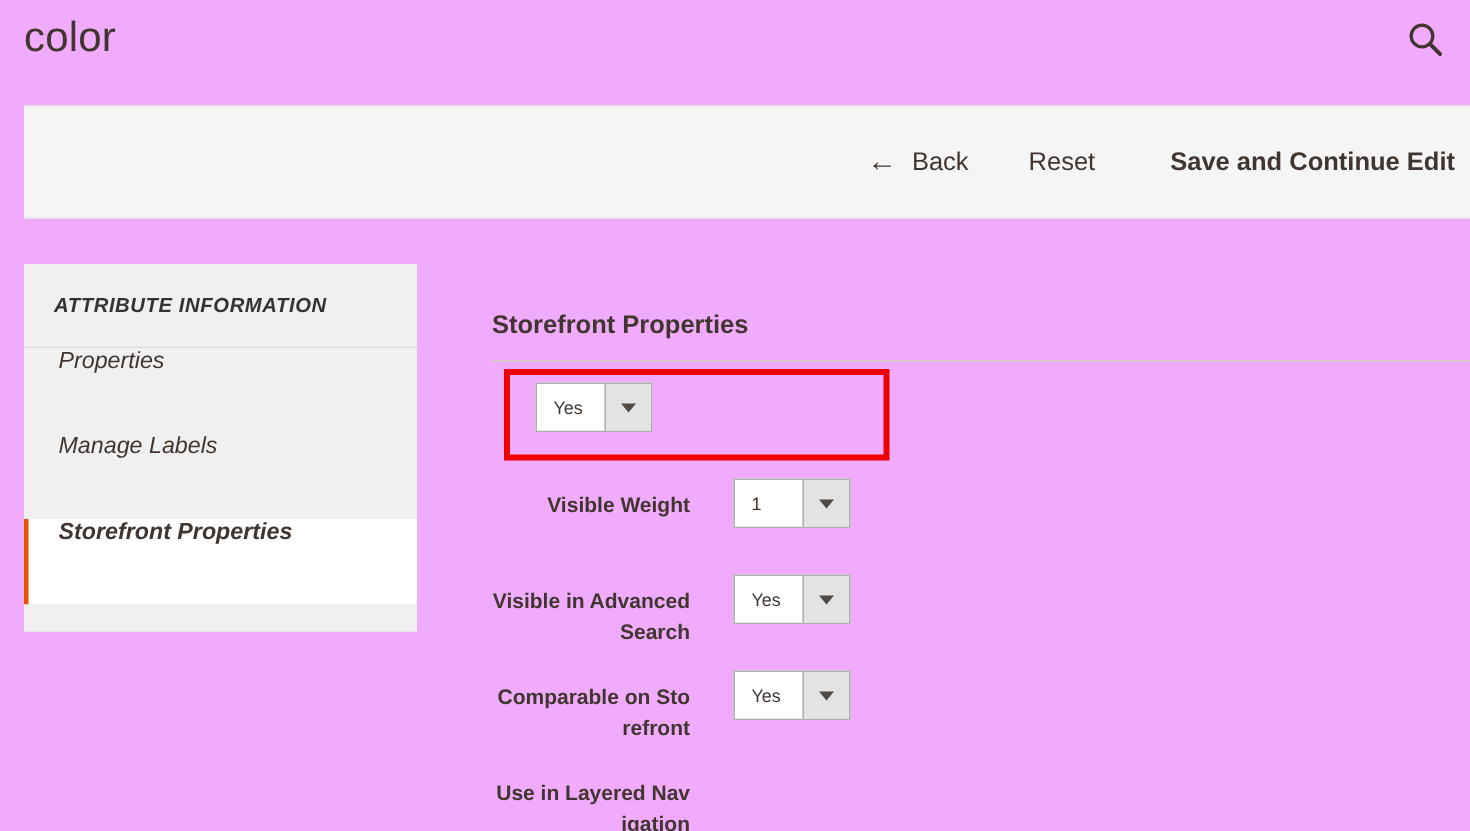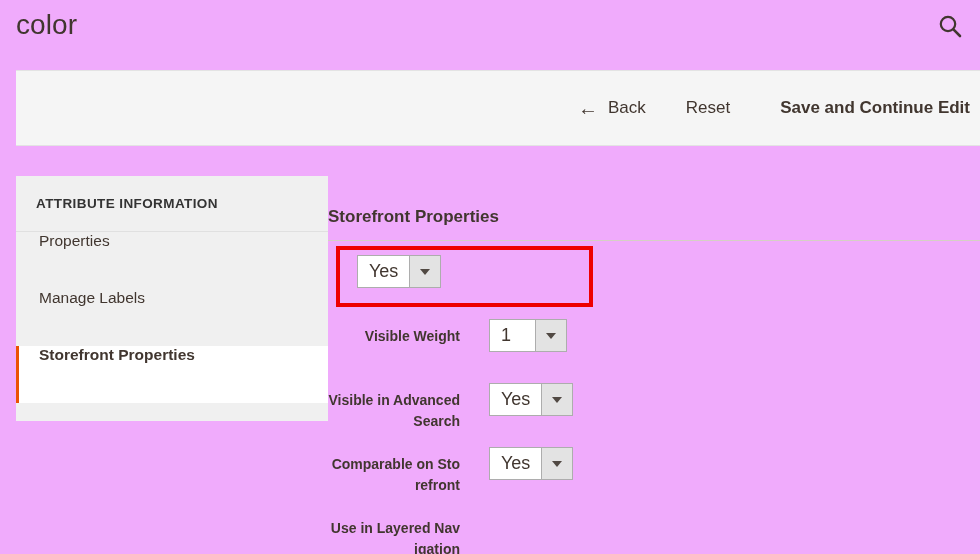--- a/index.html
+++ b/index.html
@@ -66,22 +66,23 @@
     font-size: 20px; line-height: 1; color: #41362f;
   }
   .tb-delete { margin-right: 45px; }
   .tb-reset  { margin-right: 50px; }
   .tb-save   { font-weight: 700; margin-right: 10px; }
 
   
   .sidebar {
     position: absolute;
     left: 16px; top: 176px;
-    width: 312px;
+    width: 262px;
     background: #f0f0f0;
+    font-style: italic;
   }
   .sidebar-header {
     padding: 20px 0 20px 20px;
     font-size: 13.5px;
     font-weight: 700;
     letter-spacing: 0.4px;
     color: #333333;
     border-bottom: 1px solid #e0e0e0;
   }
   .side-item {
@@ -154,21 +155,21 @@
     align-items: stretch;
     height: 33px;
     border: 1px solid #adadad;
     background: #ffffff;
     cursor: pointer;
   }
   .sel .sel-value {
     display: flex;
     align-items: center;
     padding: 0 11px;
-    font-size: 18px;
+    font-size: 12px;
     color: #41362f;
     background: #ffffff;
     white-space: nowrap;
   }
   .sel .sel-arrow {
     width: 31px;
     border-left: 1px solid #adadad;
     background: #e3e3e3;
     display: flex;
     align-items: center;

